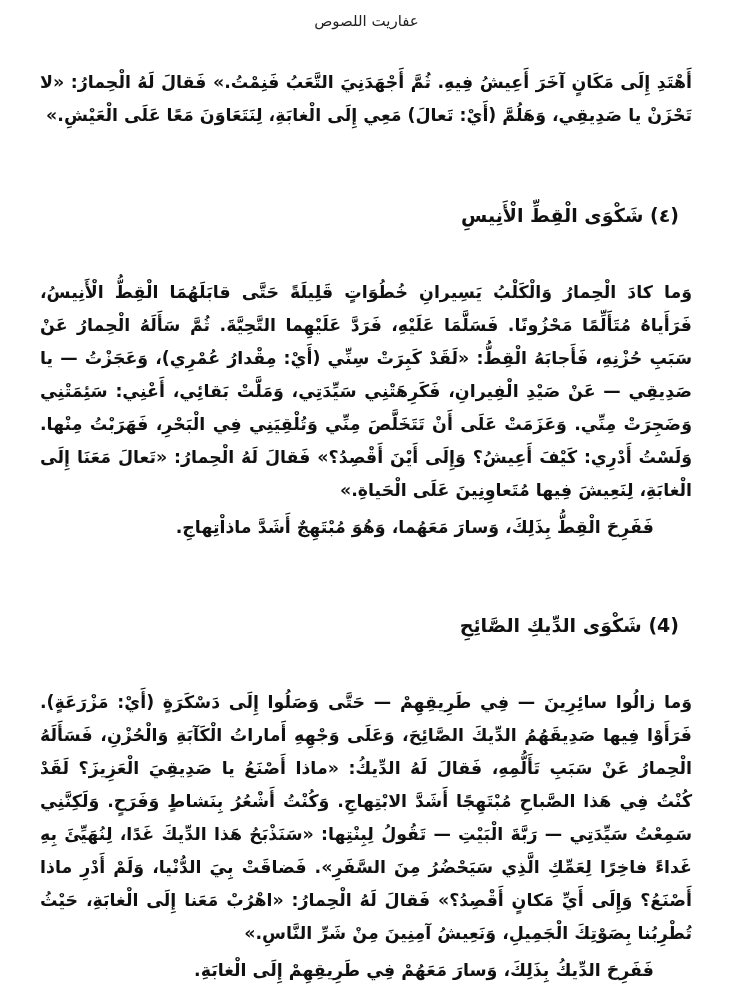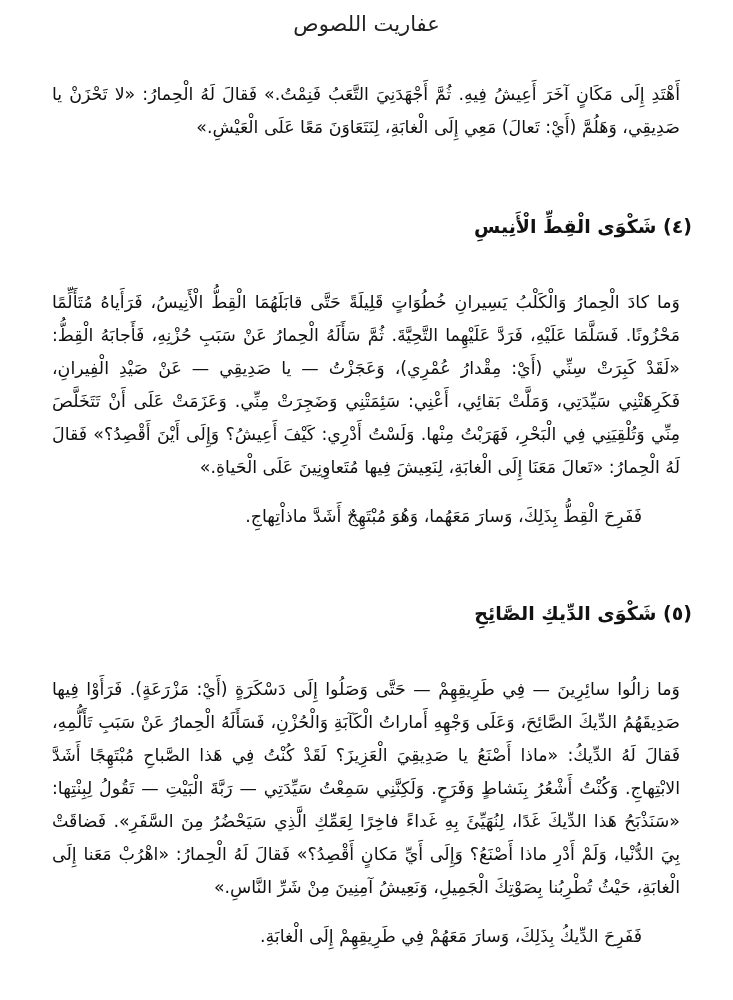--- a/index.html
+++ b/index.html
@@ -4,32 +4,32 @@
   <style>
     html, body { margin: 0; padding: 0; background: #ffffff; }
     body {
       width: 733px; height: 1000px; overflow: hidden;
       font-family: "DejaVu Sans", sans-serif;
       color: #111111;
     }
     .page { position: relative; width: 733px; height: 1000px; }
     .running-header {
       position: absolute; top: 12px; left: 0; width: 733px;
-      text-align: center; font-size: 21px; color: #222;
+      text-align: center; font-size: 15px; color: #222;
       direction: rtl;
     }
     .content {
       position: absolute; top: 62px; left: 36px; width: 660px;
       direction: rtl; text-align: justify;
       font-size: 17.4px; line-height: 33px;
     }
-    .content p { margin: 16px; }
+    .content p { margin: 4px; font-weight: bold; }
     .indent { text-indent: 38px; }
     h2.section-title {
-      margin: 4px; font-size: 19px; font-weight: bold;
+      margin: 17px; font-size: 19px; font-weight: bold;
       text-align: right; line-height: 33px;
     }
     .gap-before-h1 { height: 46px; }
     .gap-after-h { height: 23px; }
     .gap-before-h2 { height: 44px; }
   </style>
 </head>
 <body>
 
 <div class="page">
@@ -38,18 +38,18 @@
   <div class="content">
     <p>أَهْتَدِ إِلَى مَكَانٍ آخَرَ أَعِيشُ فِيهِ. ثُمَّ أَجْهَدَنِيَ التَّعَبُ فَنِمْتُ.» فَقالَ لَهُ الْحِمارُ: «لا تَحْزَنْ يا صَدِيقِي، وَهَلُمَّ (أَيْ: تَعالَ) مَعِي إِلَى الْغابَةِ، لِنَتَعَاوَنَ مَعًا عَلَى الْعَيْشِ.»</p>
 
     <div class="gap-before-h1"></div>
     <h2 class="section-title">(٤) شَكْوَى الْقِطِّ الْأَنِيسِ</h2>
     <div class="gap-after-h"></div>
     <p>وَما كادَ الْحِمارُ وَالْكَلْبُ يَسِيرانِ خُطُوَاتٍ قَلِيلَةً حَتَّى قابَلَهُمَا الْقِطُّ الْأَنِيسُ، فَرَأَياهُ مُتَأَلِّمًا مَحْزُونًا. فَسَلَّمَا عَلَيْهِ، فَرَدَّ عَلَيْهِما التَّحِيَّةَ. ثُمَّ سَأَلَهُ الْحِمارُ عَنْ سَبَبِ حُزْنِهِ، فَأَجابَهُ الْقِطُّ: «لَقَدْ كَبِرَتْ سِنِّي (أَيْ: مِقْدارُ عُمْرِي)، وَعَجَزْتُ — يا صَدِيقِي — عَنْ صَيْدِ الْفِيرانِ، فَكَرِهَتْنِي سَيِّدَتِي، وَمَلَّتْ بَقائِي، أَعْنِي: سَئِمَتْنِي وَضَجِرَتْ مِنِّي. وَعَزَمَتْ عَلَى أَنْ تَتَخَلَّصَ مِنِّي وَتُلْقِيَنِي فِي الْبَحْرِ، فَهَرَبْتُ مِنْها. وَلَسْتُ أَدْرِي: كَيْفَ أَعِيشُ؟ وَإِلَى أَيْنَ أَقْصِدُ؟» فَقالَ لَهُ الْحِمارُ: «تَعالَ مَعَنَا إِلَى الْغابَةِ، لِنَعِيشَ فِيها مُتَعاوِنِينَ عَلَى الْحَياةِ.»</p>
     <p class="indent">فَفَرِحَ الْقِطُّ بِذَلِكَ، وَسارَ مَعَهُما، وَهُوَ مُبْتَهِجٌ أَشَدَّ ماذاْتِهاجِ.</p>
 
     <div class="gap-before-h2"></div>
-    <h2 class="section-title">(٥) شَكْوَى الدِّيكِ الصَّائِحِ</h2>
+    <h2 class="section-title">(4) شَكْوَى الدِّيكِ الصَّائِحِ</h2>
     <div class="gap-after-h"></div>
     <p>وَما زالُوا سائِرِينَ — فِي طَرِيقِهِمْ — حَتَّى وَصَلُوا إِلَى دَسْكَرَةٍ (أَيْ: مَزْرَعَةٍ). فَرَأَوْا فِيها صَدِيقَهُمُ الدِّيكَ الصَّائِحَ، وَعَلَى وَجْهِهِ أَماراتُ الْكَآبَةِ وَالْحُزْنِ، فَسَأَلَهُ الْحِمارُ عَنْ سَبَبِ تَأَلُّمِهِ، فَقالَ لَهُ الدِّيكُ: «ماذا أَصْنَعُ يا صَدِيقِيَ الْعَزِيزَ؟ لَقَدْ كُنْتُ فِي هَذا الصَّباحِ مُبْتَهِجًا أَشَدَّ الابْتِهاجِ. وَكُنْتُ أَشْعُرُ بِنَشاطٍ وَفَرَحٍ. وَلَكِنَّنِي سَمِعْتُ سَيِّدَتِي — رَبَّةَ الْبَيْتِ — تَقُولُ لِبِنْتِها: «سَنَذْبَحُ هَذا الدِّيكَ غَدًا، لِنُهَيِّئَ بِهِ غَداءً فاخِرًا لِعَمِّكِ الَّذِي سَيَحْضُرُ مِنَ السَّفَرِ». فَضاقَتْ بِيَ الدُّنْيا، وَلَمْ أَدْرِ ماذا أَصْنَعُ؟ وَإِلَى أَيِّ مَكانٍ أَقْصِدُ؟» فَقالَ لَهُ الْحِمارُ: «اهْرُبْ مَعَنا إِلَى الْغابَةِ، حَيْثُ تُطْرِبُنا بِصَوْتِكَ الْجَمِيلِ، وَنَعِيشُ آمِنِينَ مِنْ شَرِّ النَّاسِ.»</p>
     <p class="indent">فَفَرِحَ الدِّيكُ بِذَلِكَ، وَسارَ مَعَهُمْ فِي طَرِيقِهِمْ إِلَى الْغابَةِ.</p>
   </div>
 </div>
 
 </body></html>

